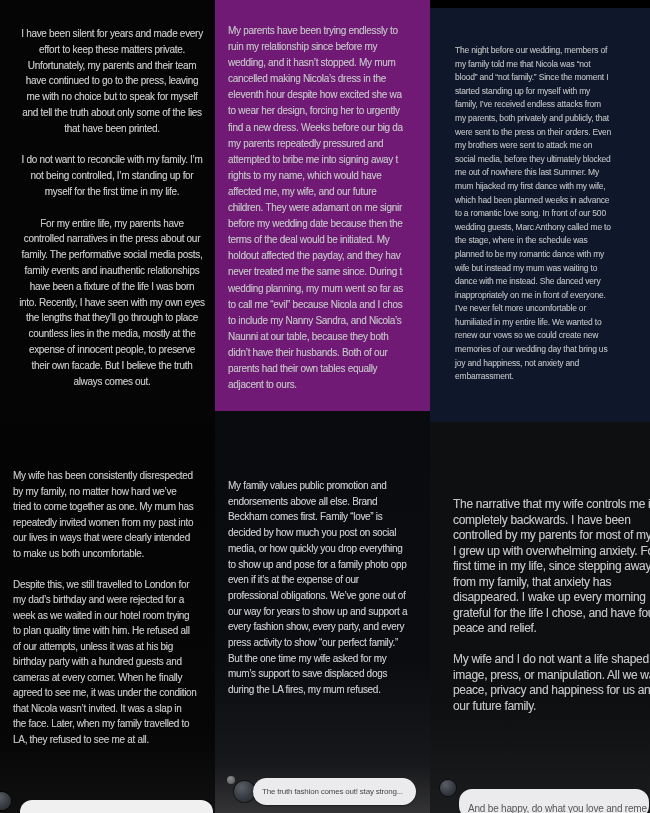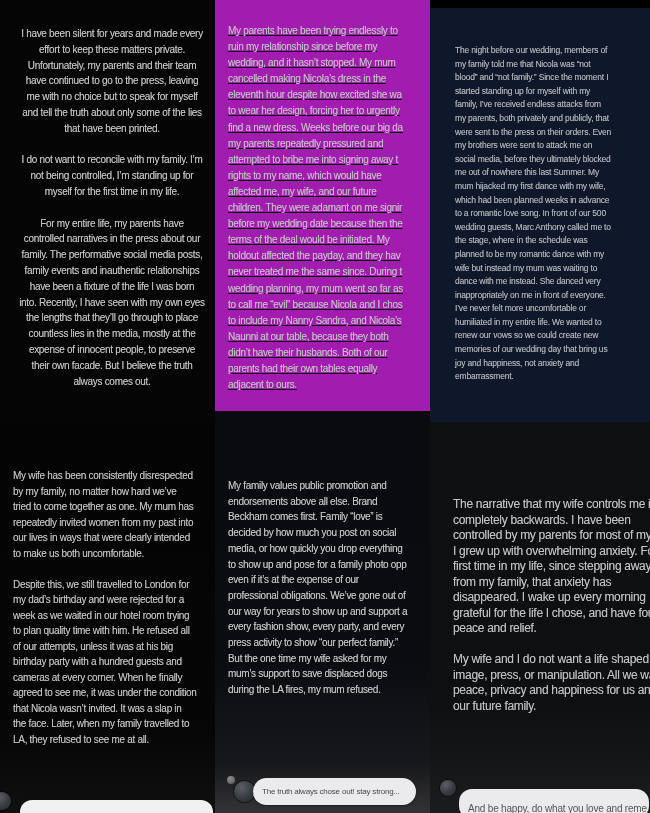--- a/index.html
+++ b/index.html
@@ -15,21 +15,21 @@
   .tile-text {
     white-space: pre;
     overflow: hidden;
     letter-spacing: -0.3px;
     text-shadow: 0 0 0.6px rgba(220,220,220,0.45);
   }
   
   #tile1 { left: 0; top: 0; width: 215px; height: 423px; background: #050505; }
   #tile1 .tile-text { padding: 26px 4px 0 13px; font-size: 10px; line-height: 15.8px; color: #c6c6c6; text-align: center; }
   
-  #tile2 { left: 215px; top: 0; width: 215px; height: 411px; background: #a21caf; text-decoration: underline; }
+  #tile2 { left: 215px; top: 0; width: 215px; height: 411px; background: #701a75; }
   #tile2 .tile-text { padding: 23px 0 0 13px; font-size: 10px; line-height: 16.1px; color: #bfc1c3; }
   
   #tile3 { left: 430px; top: 8px; width: 220px; height: 414px; background: #0f172a; }
   #tile3 .tile-text { padding: 36px 8px 0 25px; font-size: 8.5px; line-height: 13.6px; letter-spacing: -0.2px; color: #b4b7b9; }
   
   #tile4 { left: 0; top: 423px; width: 215px; height: 390px; background: linear-gradient(180deg,#040404 0%,#060606 80%,#101010 100%); }
   #tile4 .tile-text { padding: 45px 2px 0 13px; font-size: 10px; line-height: 15.5px; color: #c4c4c4; }
   
   #tile5 { left: 215px; top: 411px; width: 215px; height: 402px; background: linear-gradient(180deg,#090b0e 0%,#0a0c0f 62%,#17181b 88%,#343436 100%); }
   #tile5 .tile-text { padding: 67px 0 0 13px; font-size: 10px; line-height: 15.7px; color: #c6c8ca; }
@@ -217,21 +217,21 @@
 
   <div class="avatar" id="avatar-left"></div>
   <div class="bubble" id="bubble-left">
     <span class="bubble-text"></span>
   </div>
 
   <div class="reaction-dot" id="dot-mid"></div>
   <div class="avatar" id="avatar-mid"></div>
   <div class="bubble" id="bubble-mid">
     <span class="tail"></span>
-    <span class="bubble-text">The truth always chose out! stay strong...</span>
+    <span class="bubble-text">The truth fashion comes out! stay strong...</span>
   </div>
 
   <div class="avatar" id="avatar-right"></div>
   <div class="bubble" id="bubble-right">
     <span class="bubble-text">And be happy, do what you love and reme</span>
   </div>
 
 </div>
 
 </body></html>

